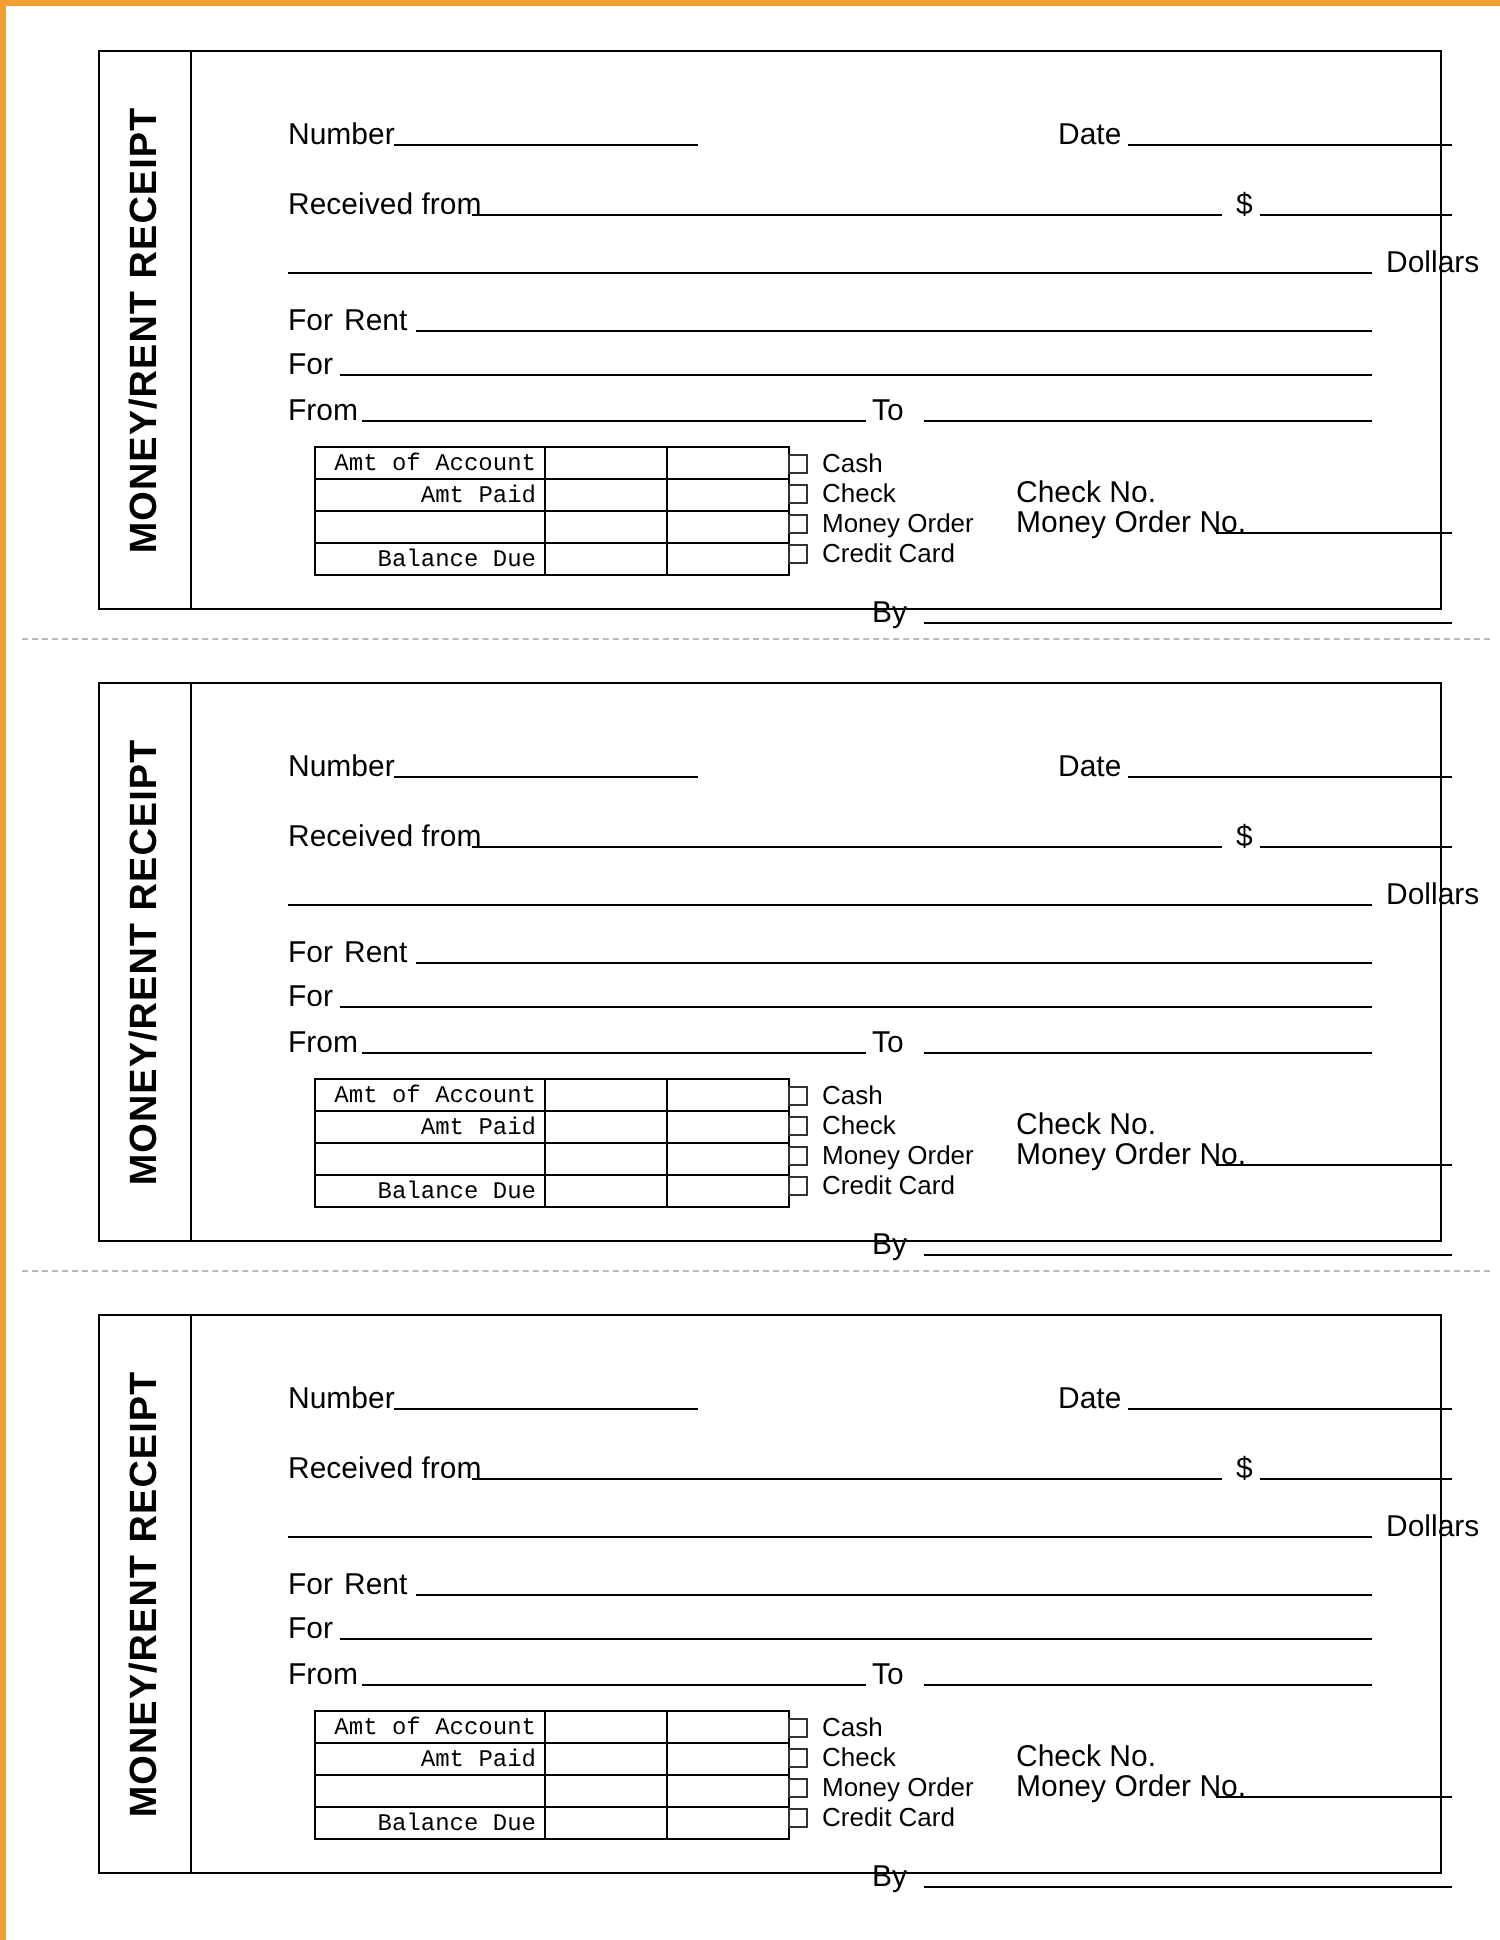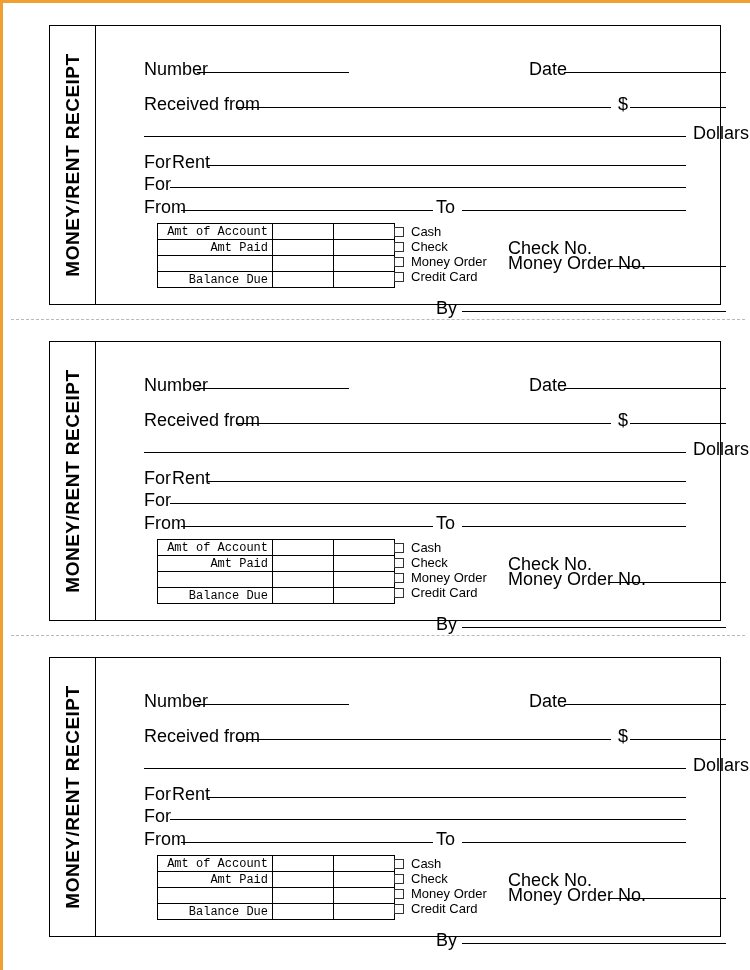--- a/index.html
+++ b/index.html
@@ -78,21 +78,21 @@
   .body {
     position: absolute;
     left: 46px;
     top: 0;
     right: 0;
     bottom: 0;
   }
 
   .lbl {
     position: absolute;
-    font-size: 18px;
+    font-size: 15px;
     white-space: nowrap;
   }
   .rule {
     position: absolute;
     border-bottom: 1px solid #000;
     height: 0;
   }
 
   
   .amt-table {

